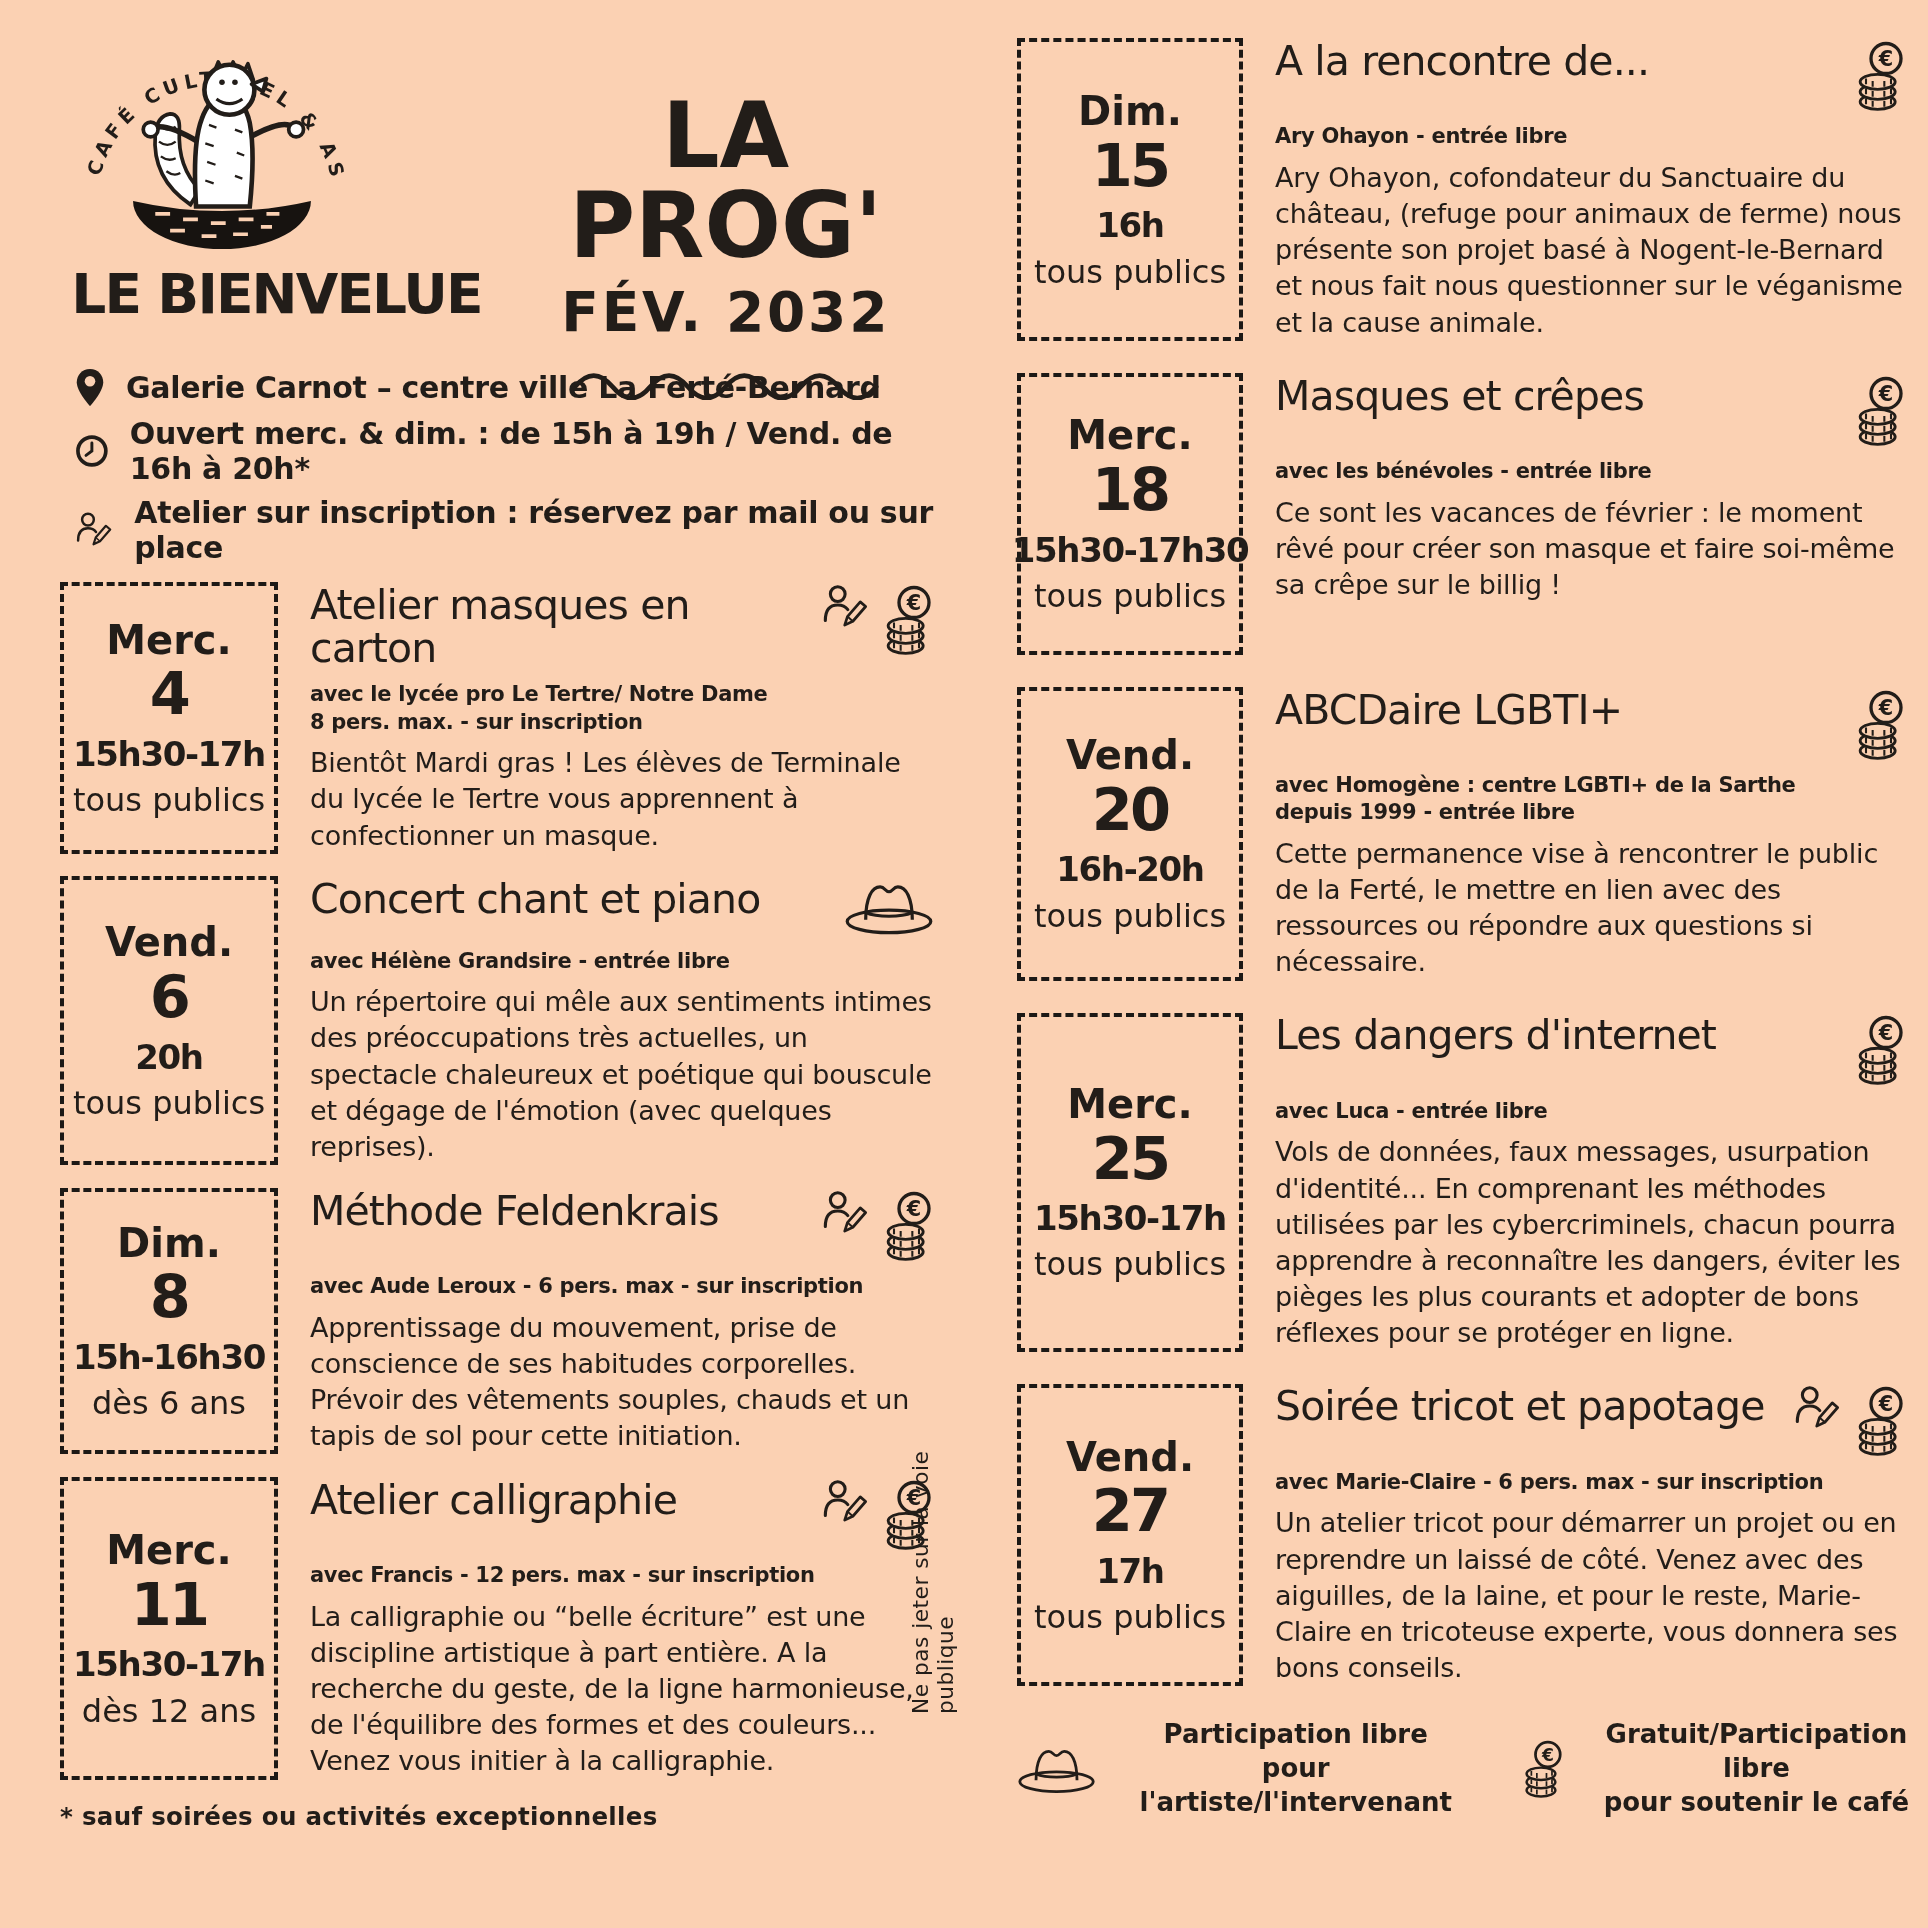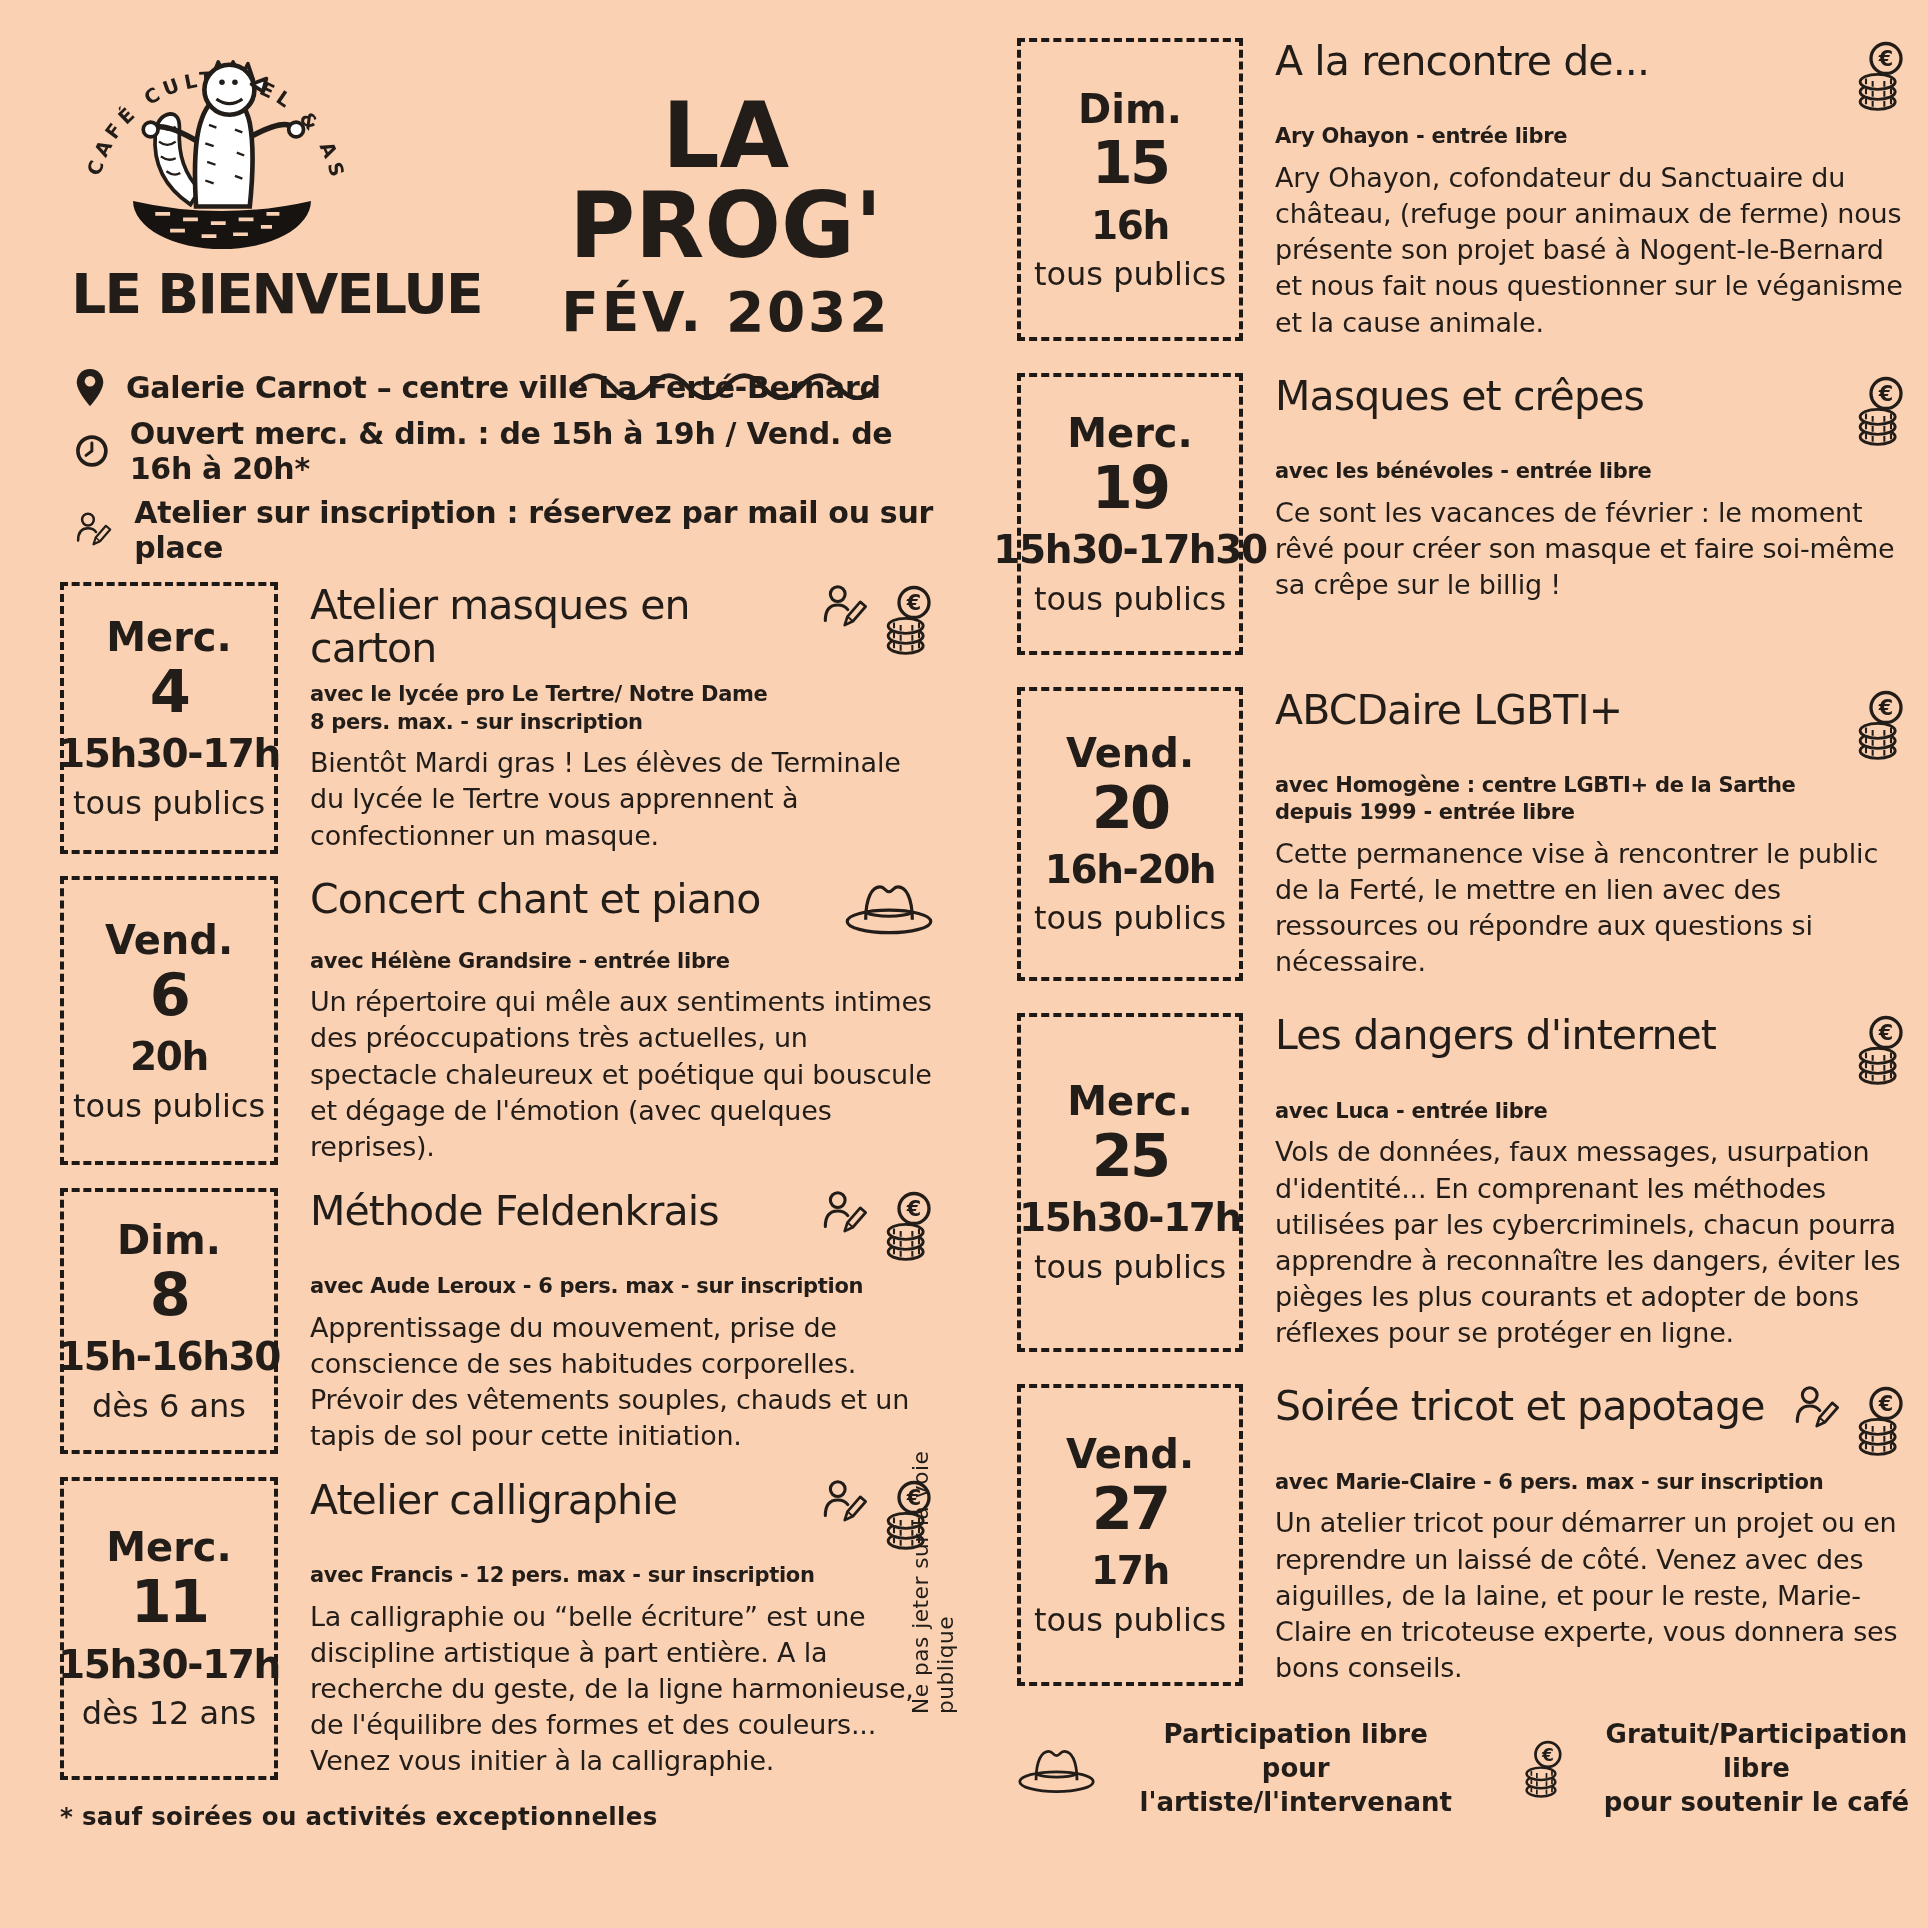--- a/index.html
+++ b/index.html
@@ -29,21 +29,21 @@
   .event{display:flex; gap:32px; margin-bottom:22.6px; align-items:stretch;}
   .event-r{margin-bottom:32px;}
   .date-box{
     border:4.7px dashed #1c1916; width:218px; min-height:260px; box-sizing:border-box;
     display:flex; flex-direction:column; align-items:center; justify-content:center;
     text-align:center; padding:11.3px 3.8px; flex:none;
   }
   .event-r .date-box{width:226px; min-height:282px;}
   .d-day{font-size:40px; font-weight:700;}
   .d-num{font-size:59px; font-weight:700; line-height:0.95; margin:3.8px 0 11.3px; letter-spacing:-2.8px;}
-  .d-time{font-size:39px; font-weight:700; letter-spacing:-1.4px; white-space:nowrap;}
+  .d-time{font-size:34px; font-weight:700; letter-spacing:-1.4px; white-space:nowrap;}
   .d-aud{font-size:32px; margin-top:7.5px;}
   .e-main{flex:1; padding-top:1.9px;}
   .e-titlerow{display:flex; align-items:flex-start; gap:11.3px;}
   .e-title{font-size:41px; font-weight:400; letter-spacing:-0.9px; line-height:1.05; margin:0;}
   .e-icons{display:flex; gap:9.4px; margin-left:auto; align-items:flex-start; flex:none;}
   .e-sub{font-size:21px; font-weight:700; margin-top:11.3px; line-height:1.3; white-space:pre-line; letter-spacing:-0.3px;}
   .e-desc{font-size:27px; margin:9.4px 0 0; line-height:1.34; letter-spacing:-0.2px;}
   .footnote{font-size:24.5px; font-weight:700; letter-spacing:0.3px; margin:1.9px 0 9.4px;}
   
   .vertical-note{
@@ -275,21 +275,21 @@
           </div>
         </div>
         <div class="e-sub">Ary Ohayon - entrée libre</div>
         <p class="e-desc">Ary Ohayon, cofondateur du Sanctuaire du château, (refuge pour animaux de ferme) nous présente son projet basé à Nogent-le-Bernard et nous fait nous questionner sur le véganisme et la cause animale.</p>
       </div>
     </section>
 
     <section class="event event-r">
       <div class="date-box">
         <div class="d-day">Merc.</div>
-        <div class="d-num">19</div>
+        <div class="d-num">18</div>
         <div class="d-time">15h30-17h30</div>
         <div class="d-aud">tous publics</div>
       </div>
       <div class="e-main">
         <div class="e-titlerow">
           <h2 class="e-title">Masques et crêpes</h2>
           <div class="e-icons">
             <svg width="55" height="72" viewBox="0 0 66 86">
                 <use href="#sym-coins"></use>
               </svg>

